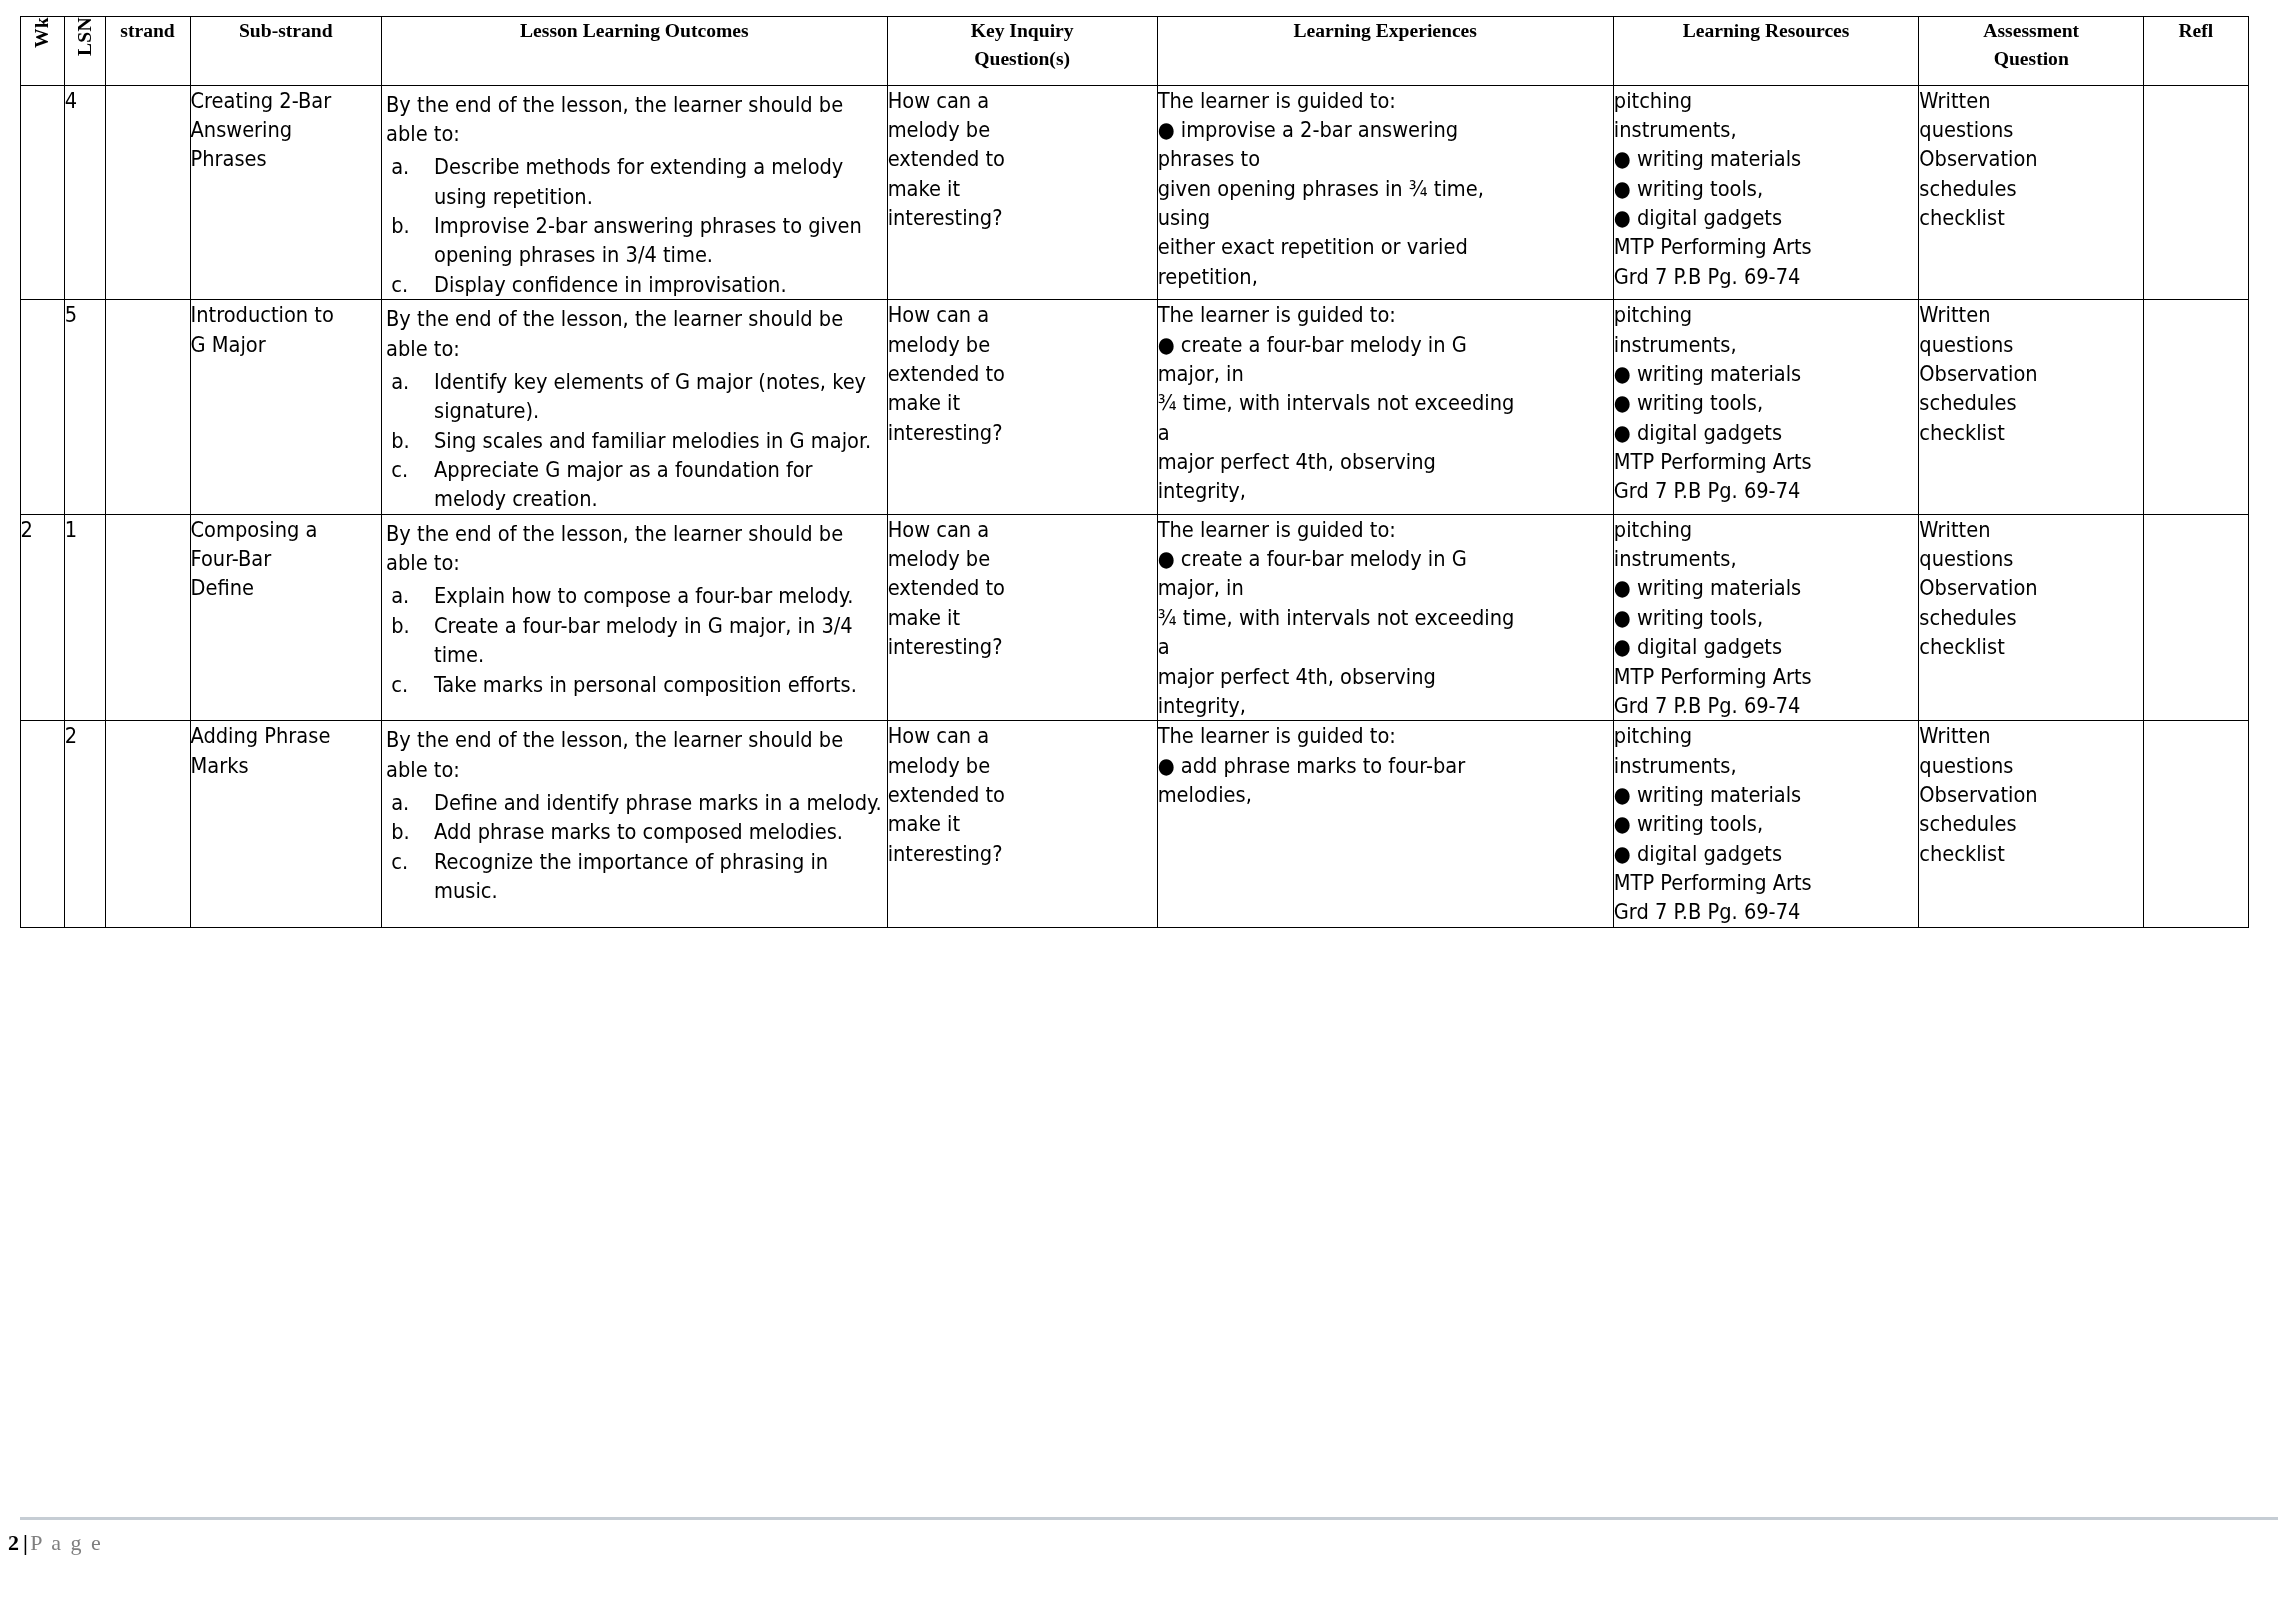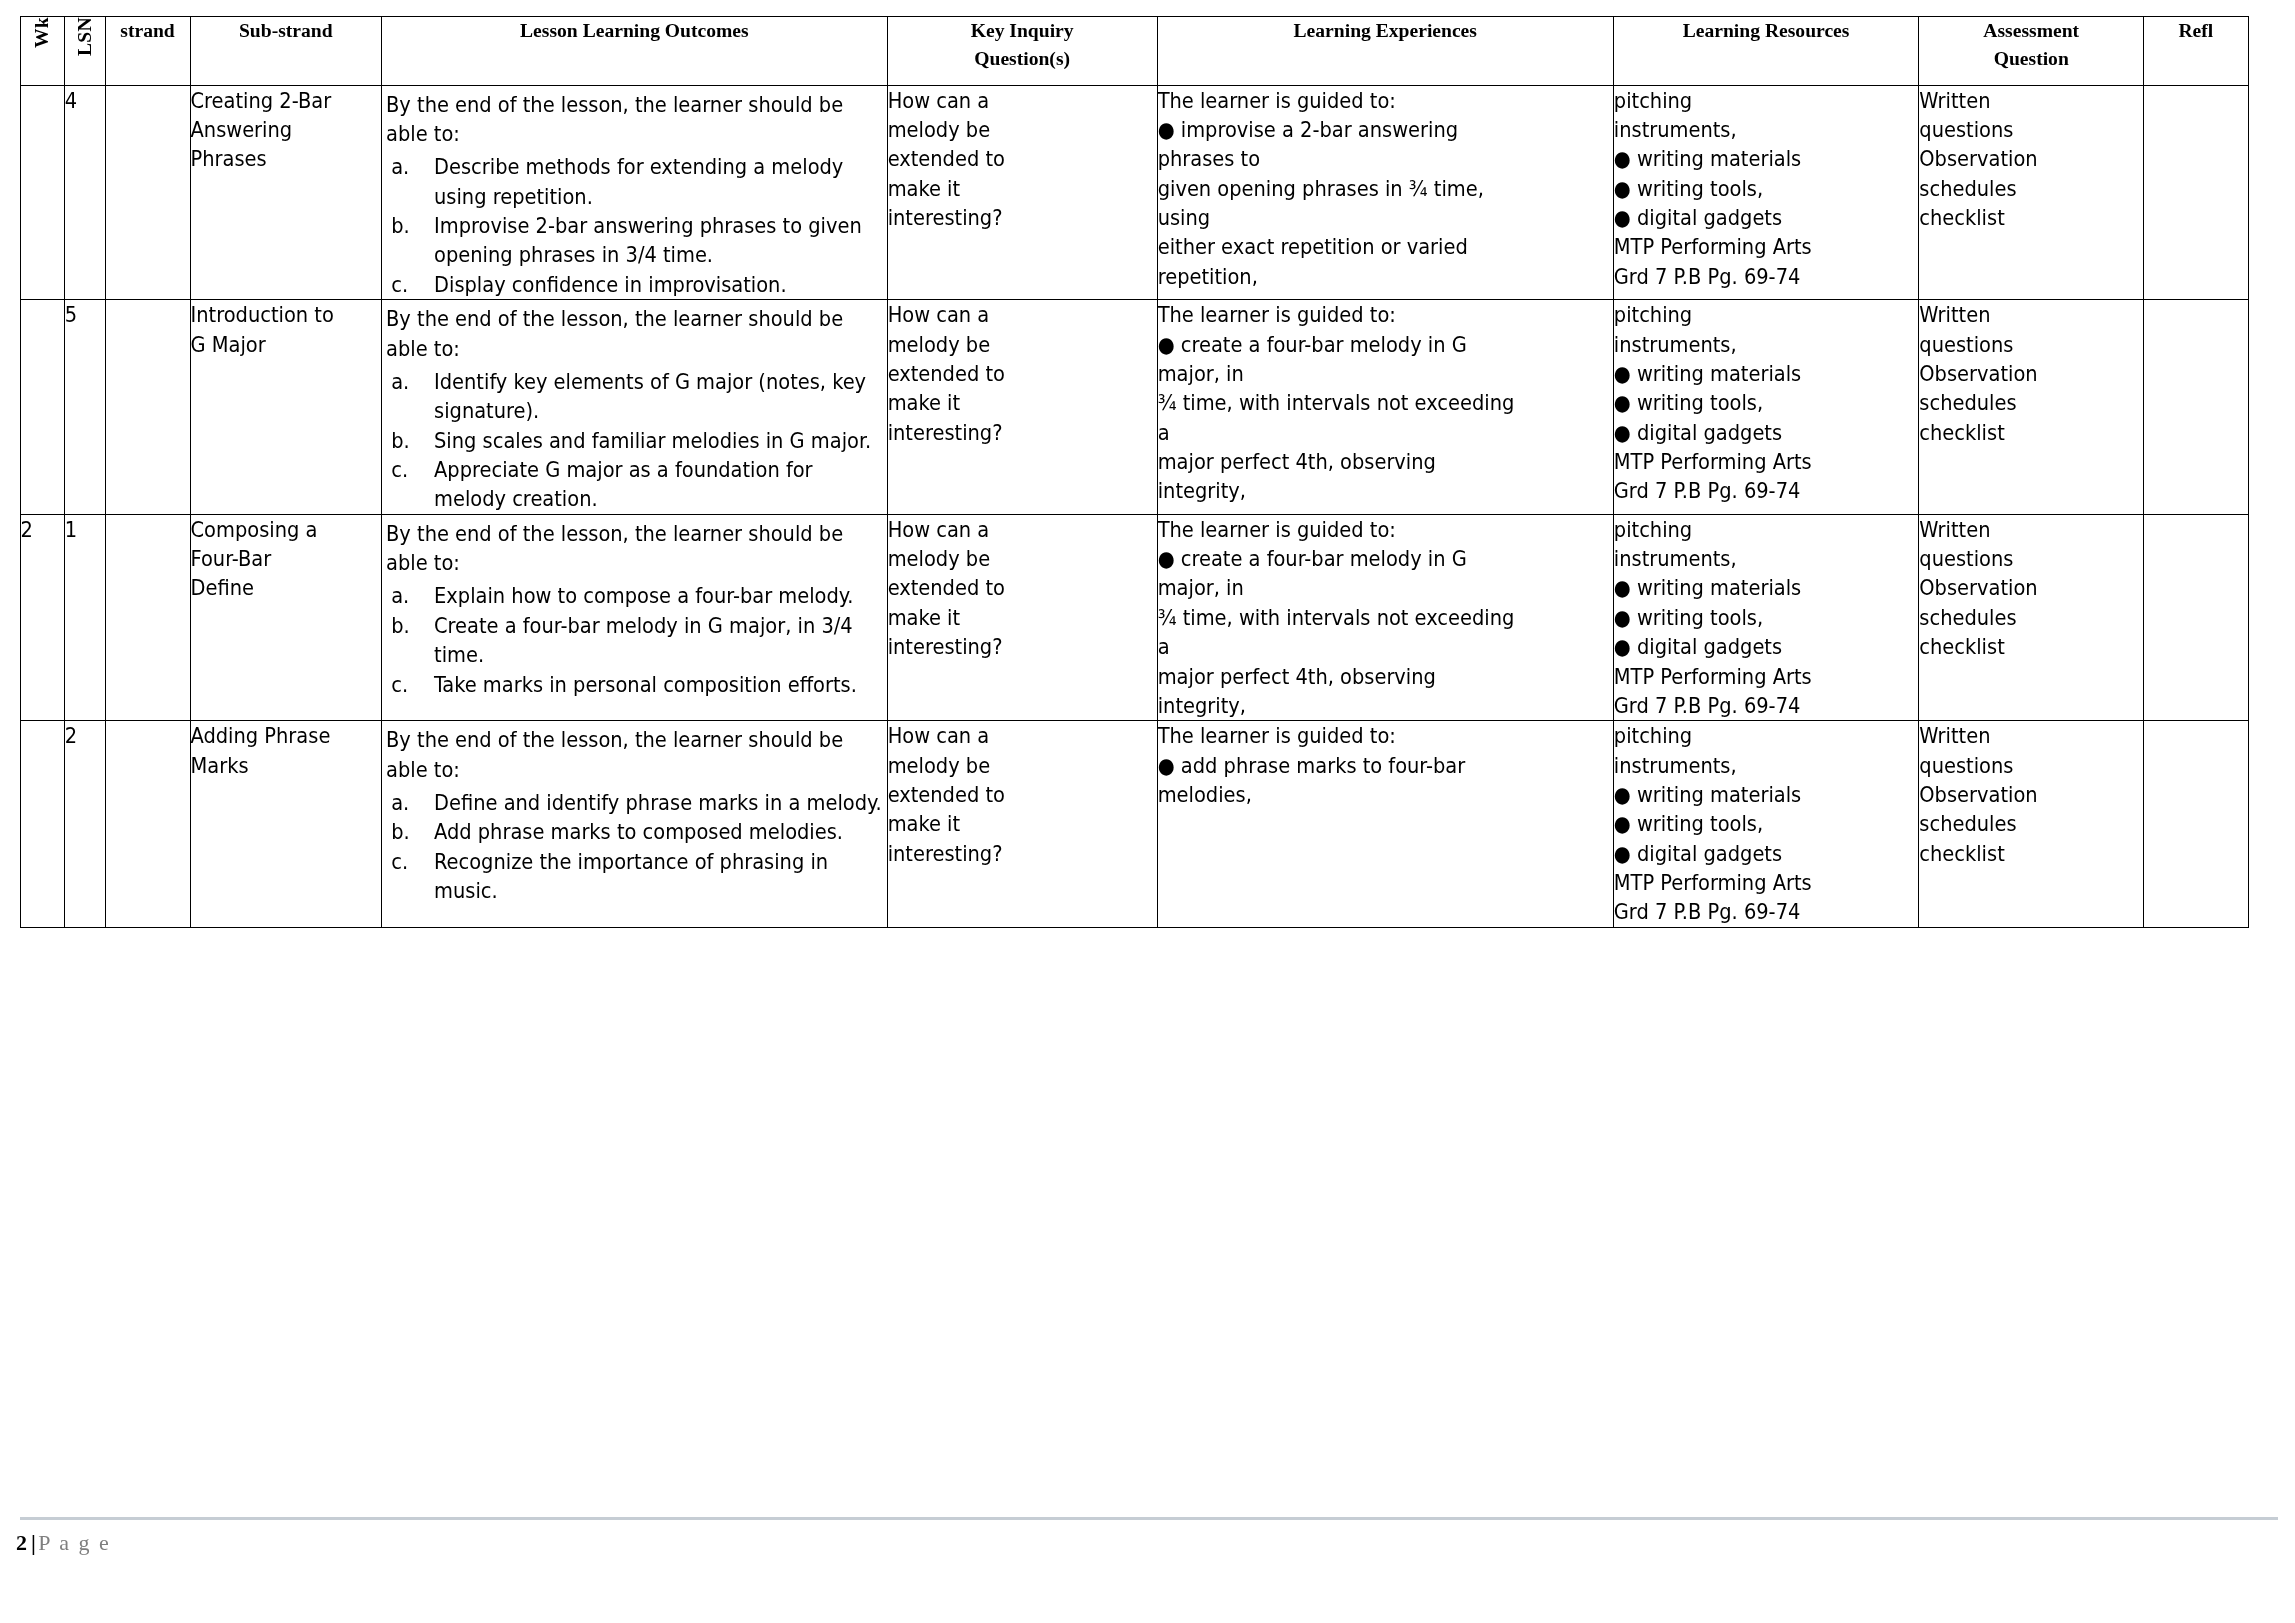--- a/index.html
+++ b/index.html
@@ -119,21 +119,21 @@
   .footer-rule {
     position: absolute;
     left: 19.6px;
     top: 1517px;
     width: 2258px;
     height: 2.6px;
     background: #c6cdd4;
   }
   .footer-text {
     position: absolute;
-    left: 16px;
+    left: 8px;
     top: 1530px;
     font-family: "Liberation Serif", serif;
     font-size: 22px;
     color: #7f7f7f;
     letter-spacing: 2px;
     white-space: nowrap;
   }
   .footer-text .pg {
     color: #000000;
     font-weight: bold;

